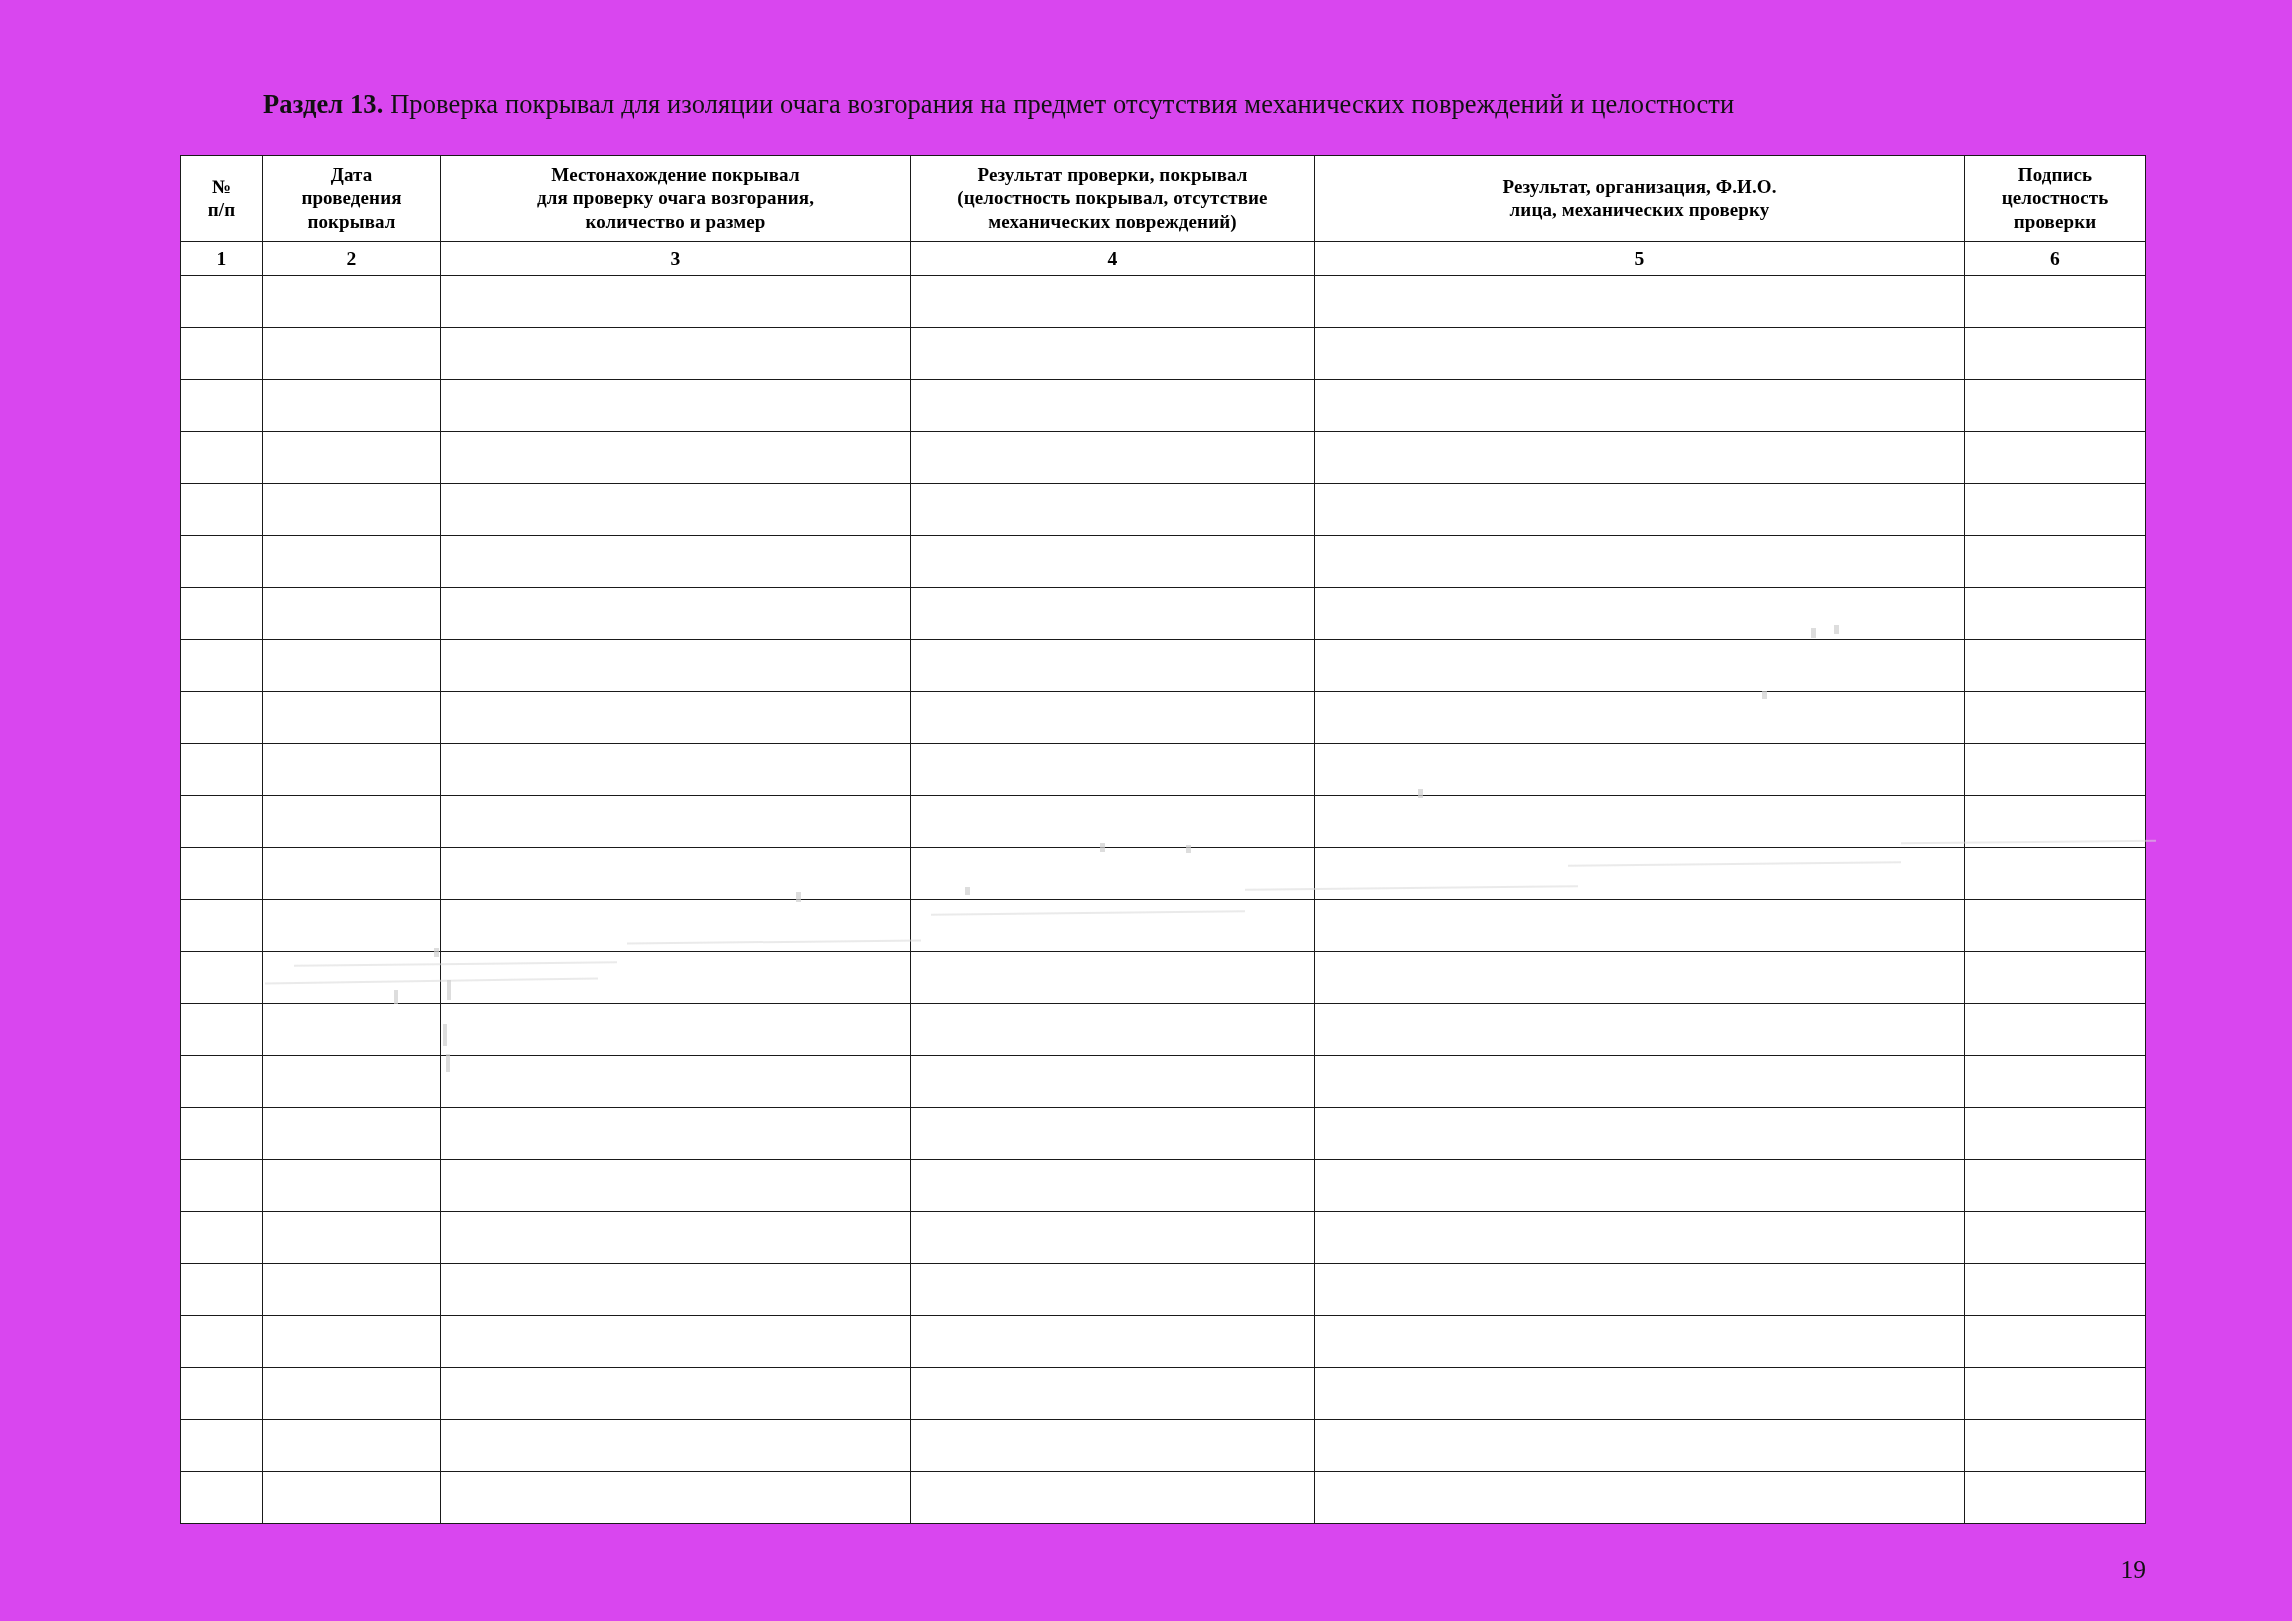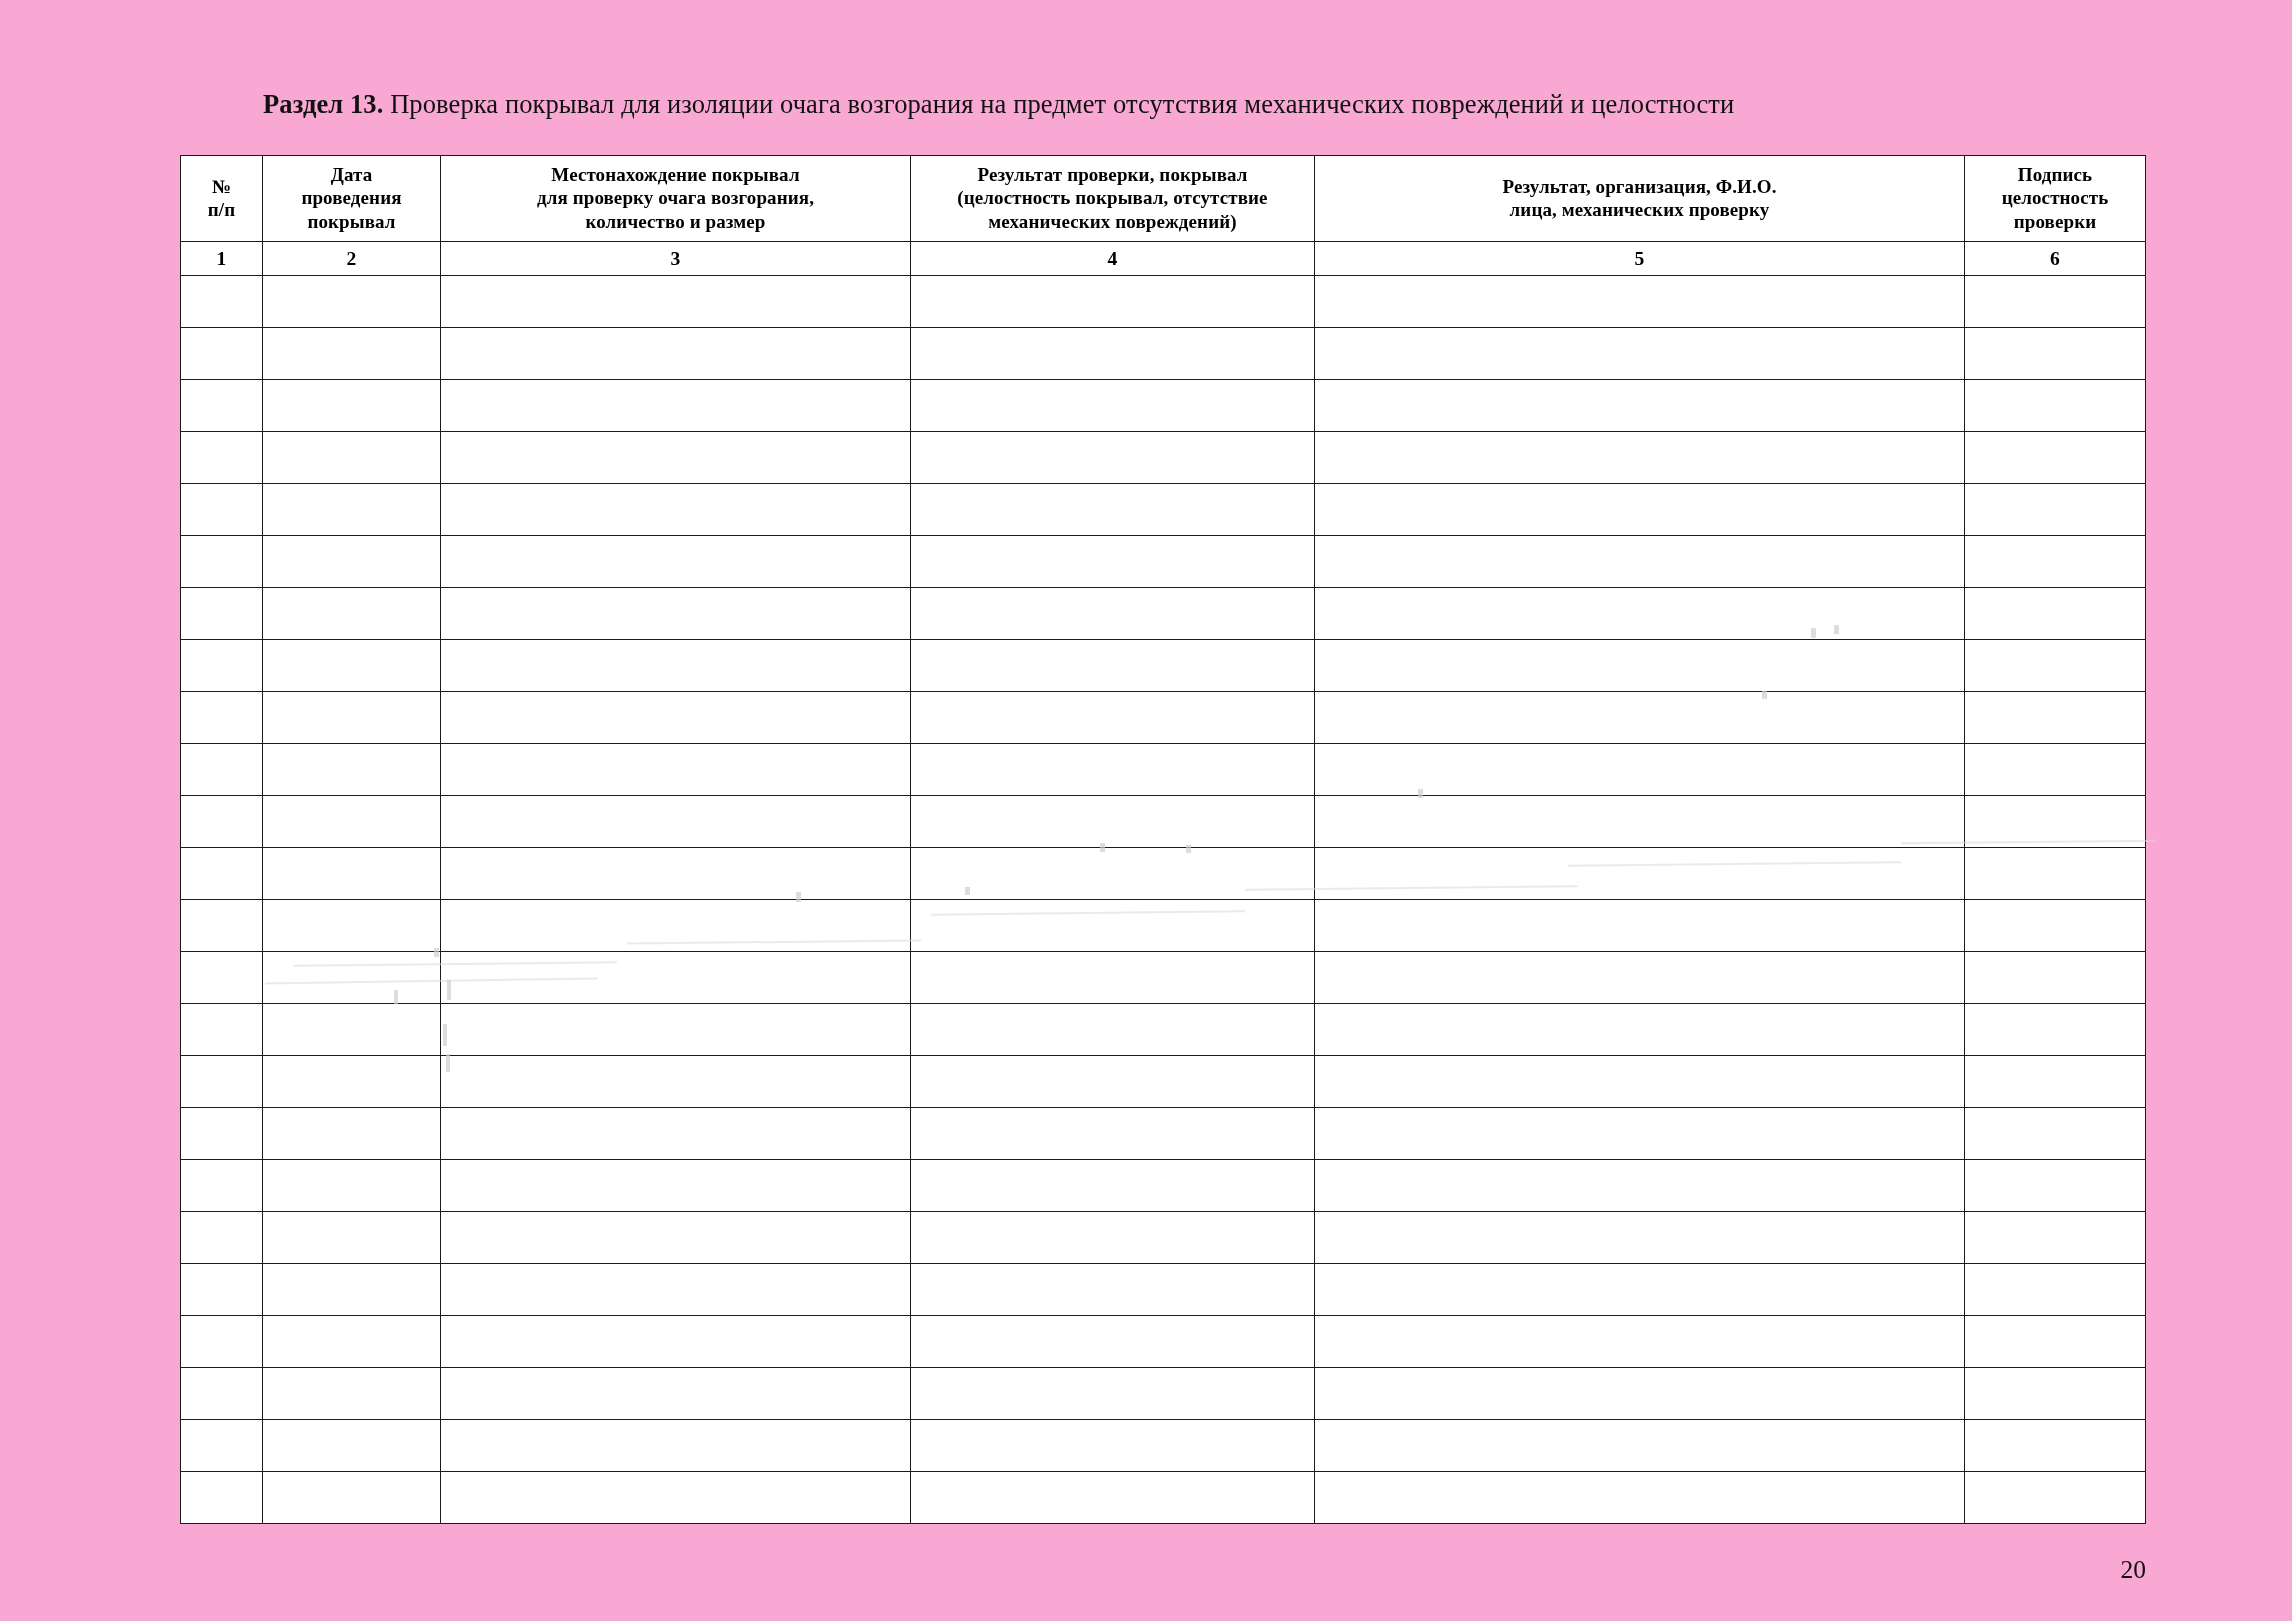--- a/index.html
+++ b/index.html
@@ -15,21 +15,21 @@
     color: #000000;
     overflow: hidden;
   }
 
   
   .page {
     position: absolute;
     left: 0; top: 0;
     width: 2293px;
     height: 1621px;
-    background: #f9a8d4;
+    background: #d946ef;
   }
 
   
   .doc-title {
     position: absolute;
     left: 263px;
     top: 88px;
     width: 1862px;
     font-size: 26.5px;
     line-height: 33px;
@@ -396,14 +396,14 @@
     <div class="speck" style="left:965px; top:887px; width:4.9px; height:7.8px;"></div>
     <div class="speck" style="left:434px; top:948px; width:4.9px; height:8.8px;"></div>
     <div class="speck" style="left:447px; top:980px; width:3.9px; height:19.6px;"></div>
     <div class="speck" style="left:394px; top:990px; width:3.9px; height:13.7px;"></div>
     <div class="speck" style="left:443px; top:1024px; width:3.9px; height:21.6px;"></div>
     <div class="speck" style="left:446px; top:1054px; width:3.9px; height:17.6px;"></div>
   </div>
 
 </div>
 
-<div class="page-number">20</div>
+<div class="page-number">19</div>
 
 
 </body></html>

